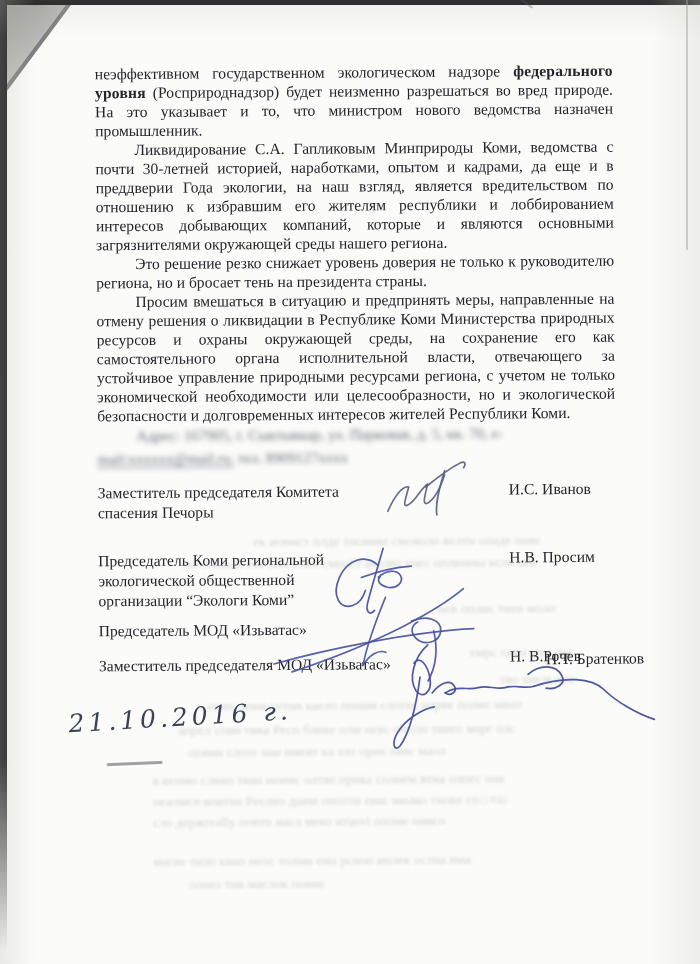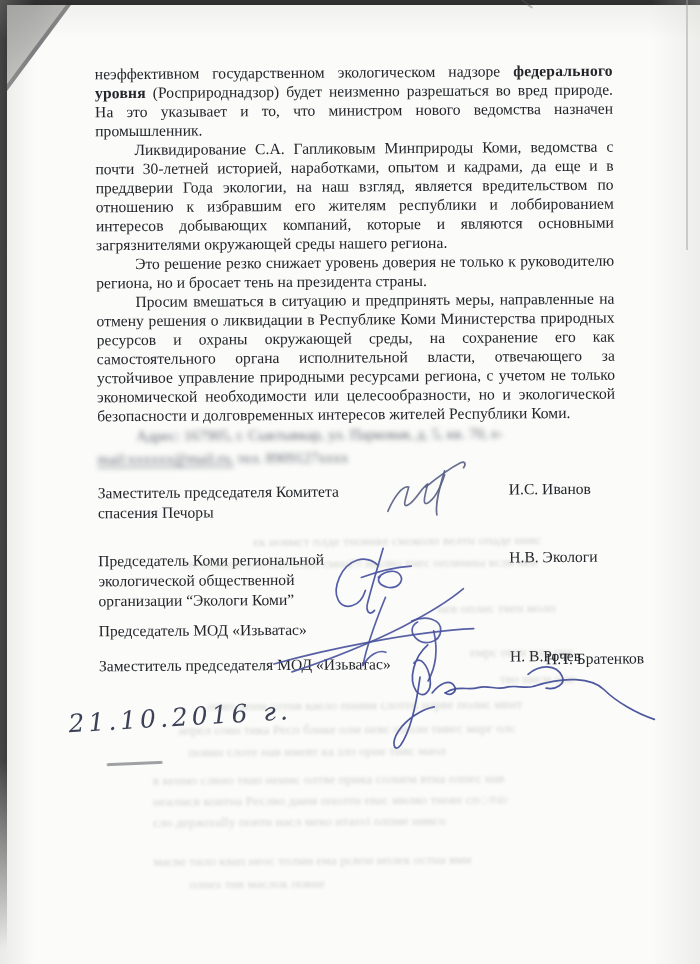--- a/index.html
+++ b/index.html
@@ -79,21 +79,21 @@
 
     <div class="contact">
       <div class="c1">Адрес: 167905, г. Сыктывкар, ул. Парковая, д. 5, кв. 70, e-</div>
       <div class="c2"><span class="email">mail:хххххх@mail.ru,</span><span> тел. 8909127хххх</span></div>
     </div>
 
     <div class="sig-label lbl1">Заместитель председателя Комитета спасения Печоры</div>
     <div class="sig-name nm1">И.С. Иванов</div>
 
     <div class="sig-label lbl2">Председатель Коми региональной экологической общественной организации “Экологи Коми”</div>
-    <div class="sig-name nm2">Н.В. Экологи</div>
+    <div class="sig-name nm2">Н.В. Просим</div>
 
     <div class="sig-label lbl3">Председатель МОД «Изьватас»</div>
     <div class="sig-name nm3">Н. В.Рочев</div>
 
     <div class="sig-label lbl4">Заместитель председателя МОД «Изьватас»</div>
     <div class="sig-name nm4">Н.Т. Братенков</div>
 
     <svg class="sig sig1" width="95" height="72" viewBox="0 0 95 72">
       <g stroke="#5a6287">
         <path d="M7,54 C13,40 22,28 28,30 C25,41 21,51 27,48 C35,44 41,30 47,27 C44,39 41,49 47,46 C54,42 60,30 64,18"></path>

